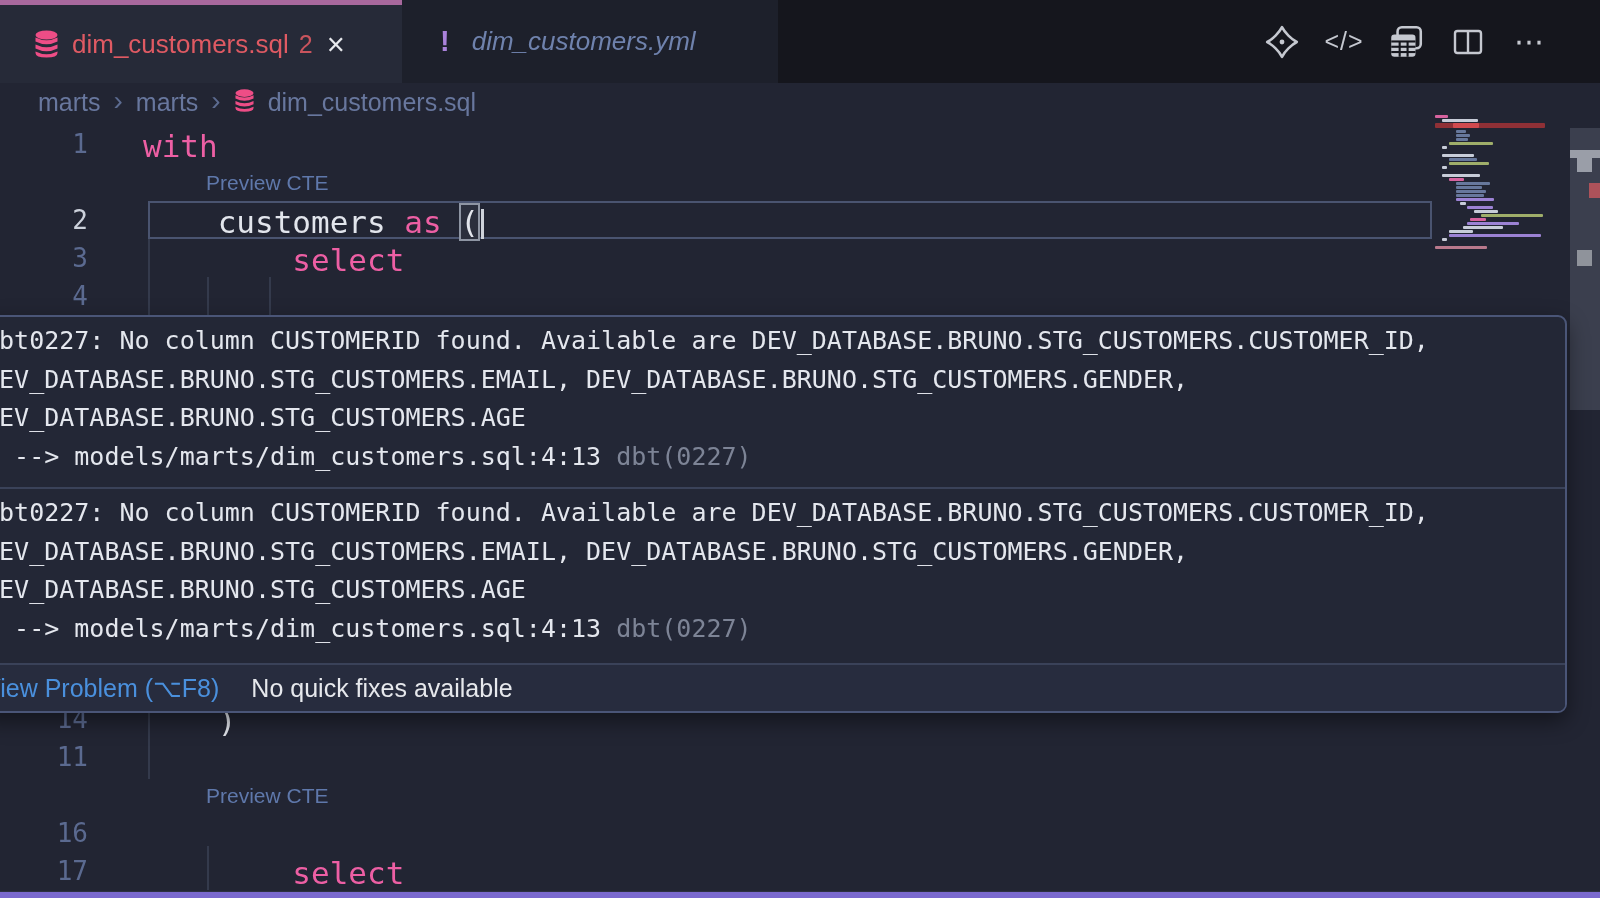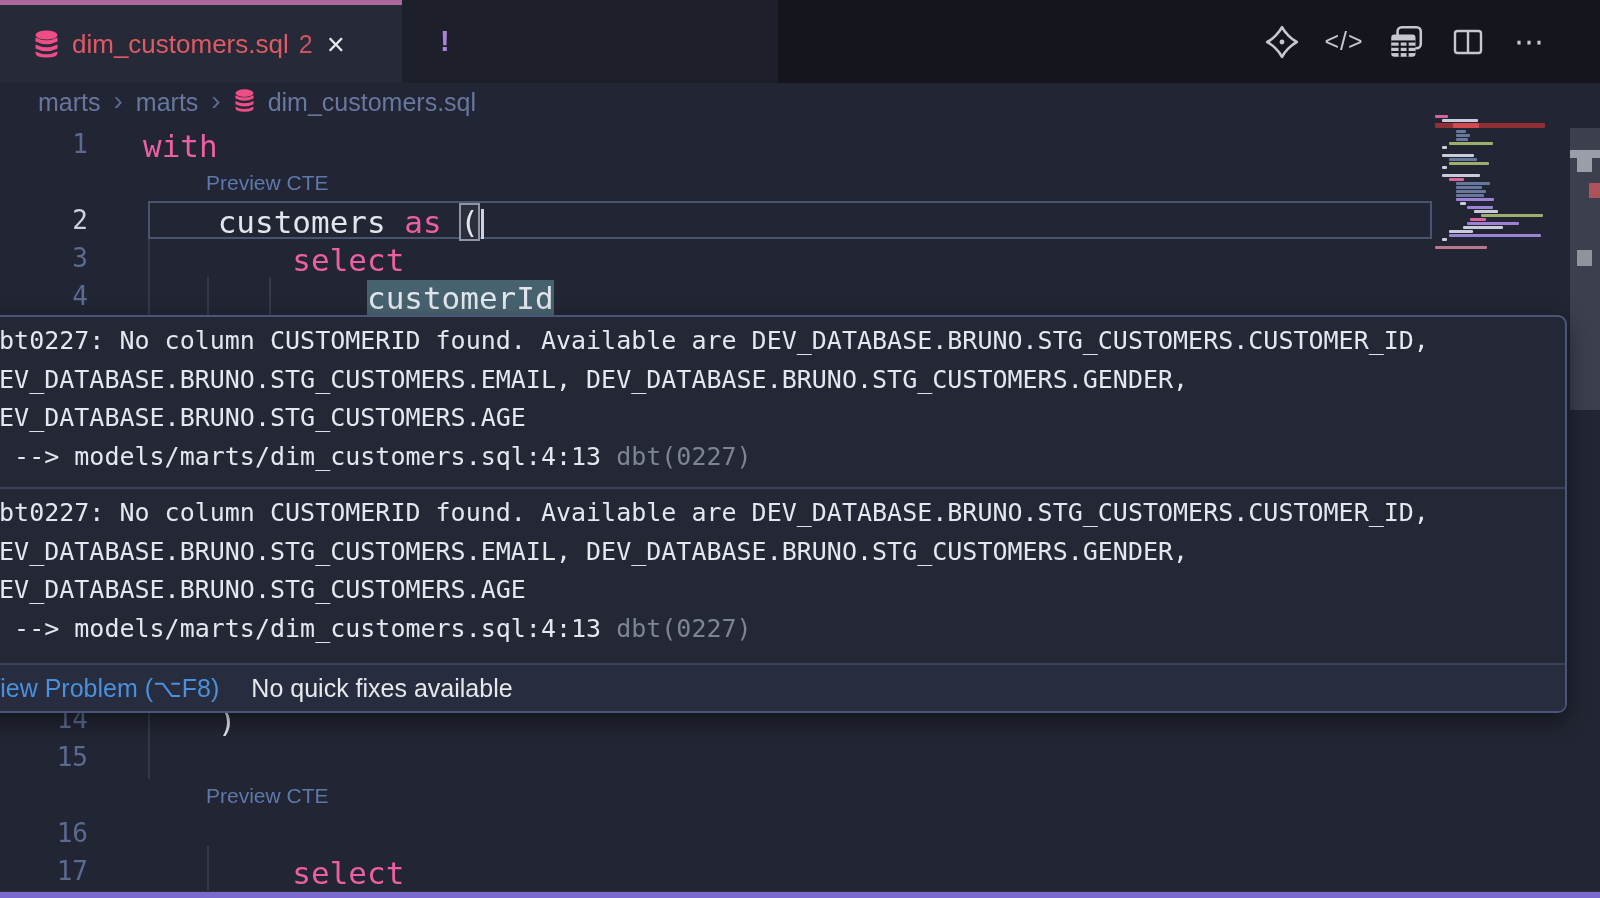--- a/index.html
+++ b/index.html
@@ -82,20 +82,21 @@
         <path d="M1.5 7.5 Q12.5 13 23.5 7.5 L23.5 11.5 Q12.5 17 1.5 11.5 Z" fill="#ee4d86"></path>
         <path d="M1.5 14.5 Q12.5 20 23.5 14.5 L23.5 18.5 Q12.5 24 1.5 18.5 Z" fill="#ee4d86"></path>
         <path d="M1.5 21.5 Q12.5 27 23.5 21.5 L23.5 23 Q23.5 27.6 12.5 27.6 Q1.5 27.6 1.5 23 Z" fill="#ee4d86"></path>
       </svg>
       <span class="tab1-label">dim_customers.sql</span>
       <span class="tab1-badge">2</span>
       <span class="tab-close">×</span>
     </div>
     <div class="tab tab-preview">
       <span class="warn-glyph">!</span>
+      <span class="tab2-label">dim_customers.yml</span>
     </div>
 
     <div class="actions">
       <span class="act">
         <svg width="36" height="36" viewBox="0 0 34 34">
           <path d="M17 3 C19.5 8 26 14.5 31 17 C26 19.5 19.5 26 17 31 C14.5 26 8 19.5 3 17 C8 14.5 14.5 8 17 3 Z" fill="none" stroke="#c5c8d0" stroke-width="2.4" stroke-linejoin="round"></path>
           <circle cx="17" cy="17" r="2.3" fill="#c5c8d0"></circle>
         </svg>
       </span>
       <span class="act code-glyph">&lt;/&gt;</span>
@@ -149,30 +150,29 @@
           <div class="current-box" style="top: 0px;"></div>
           <span class="num bright">2</span>
           <span class="codetext"><span class="tok-p">    customers </span><span class="tok-k">as</span><span class="tok-p"> </span><span class="tok-b">(</span><span class="cursor"></span></span>
         </div>
         <div class="row" style="top: 117px;">
           <span class="num">3</span>
           <span class="codetext"><span class="tok-p">        </span><span class="tok-k">select</span></span>
         </div>
         <div class="row" style="top: 155px;">
           <span class="num">4</span>
-          <span class="codetext"><span class="tok-p">            </span><span class="tok-e">customerId</span></span>
         </div>
       </div>
     <div id="rows-bottom">
         <div class="row" style="top: 578px;">
           <span class="num">14</span>
           <span class="codetext"><span class="tok-p">    )</span></span>
         </div>
         <div class="row" style="top: 616px;">
-          <span class="num">15</span>
+          <span class="num">11</span>
           <span class="codetext"></span>
         </div>
         <div class="row" style="top: 654px;">
           <span class="lens">Preview CTE</span>
         </div>
         <div class="row" style="top: 692px; text-decoration: underline;">
           <span class="num">16</span>
         </div>
         <div class="row" style="top: 730px;">
           <span class="num">17</span>

